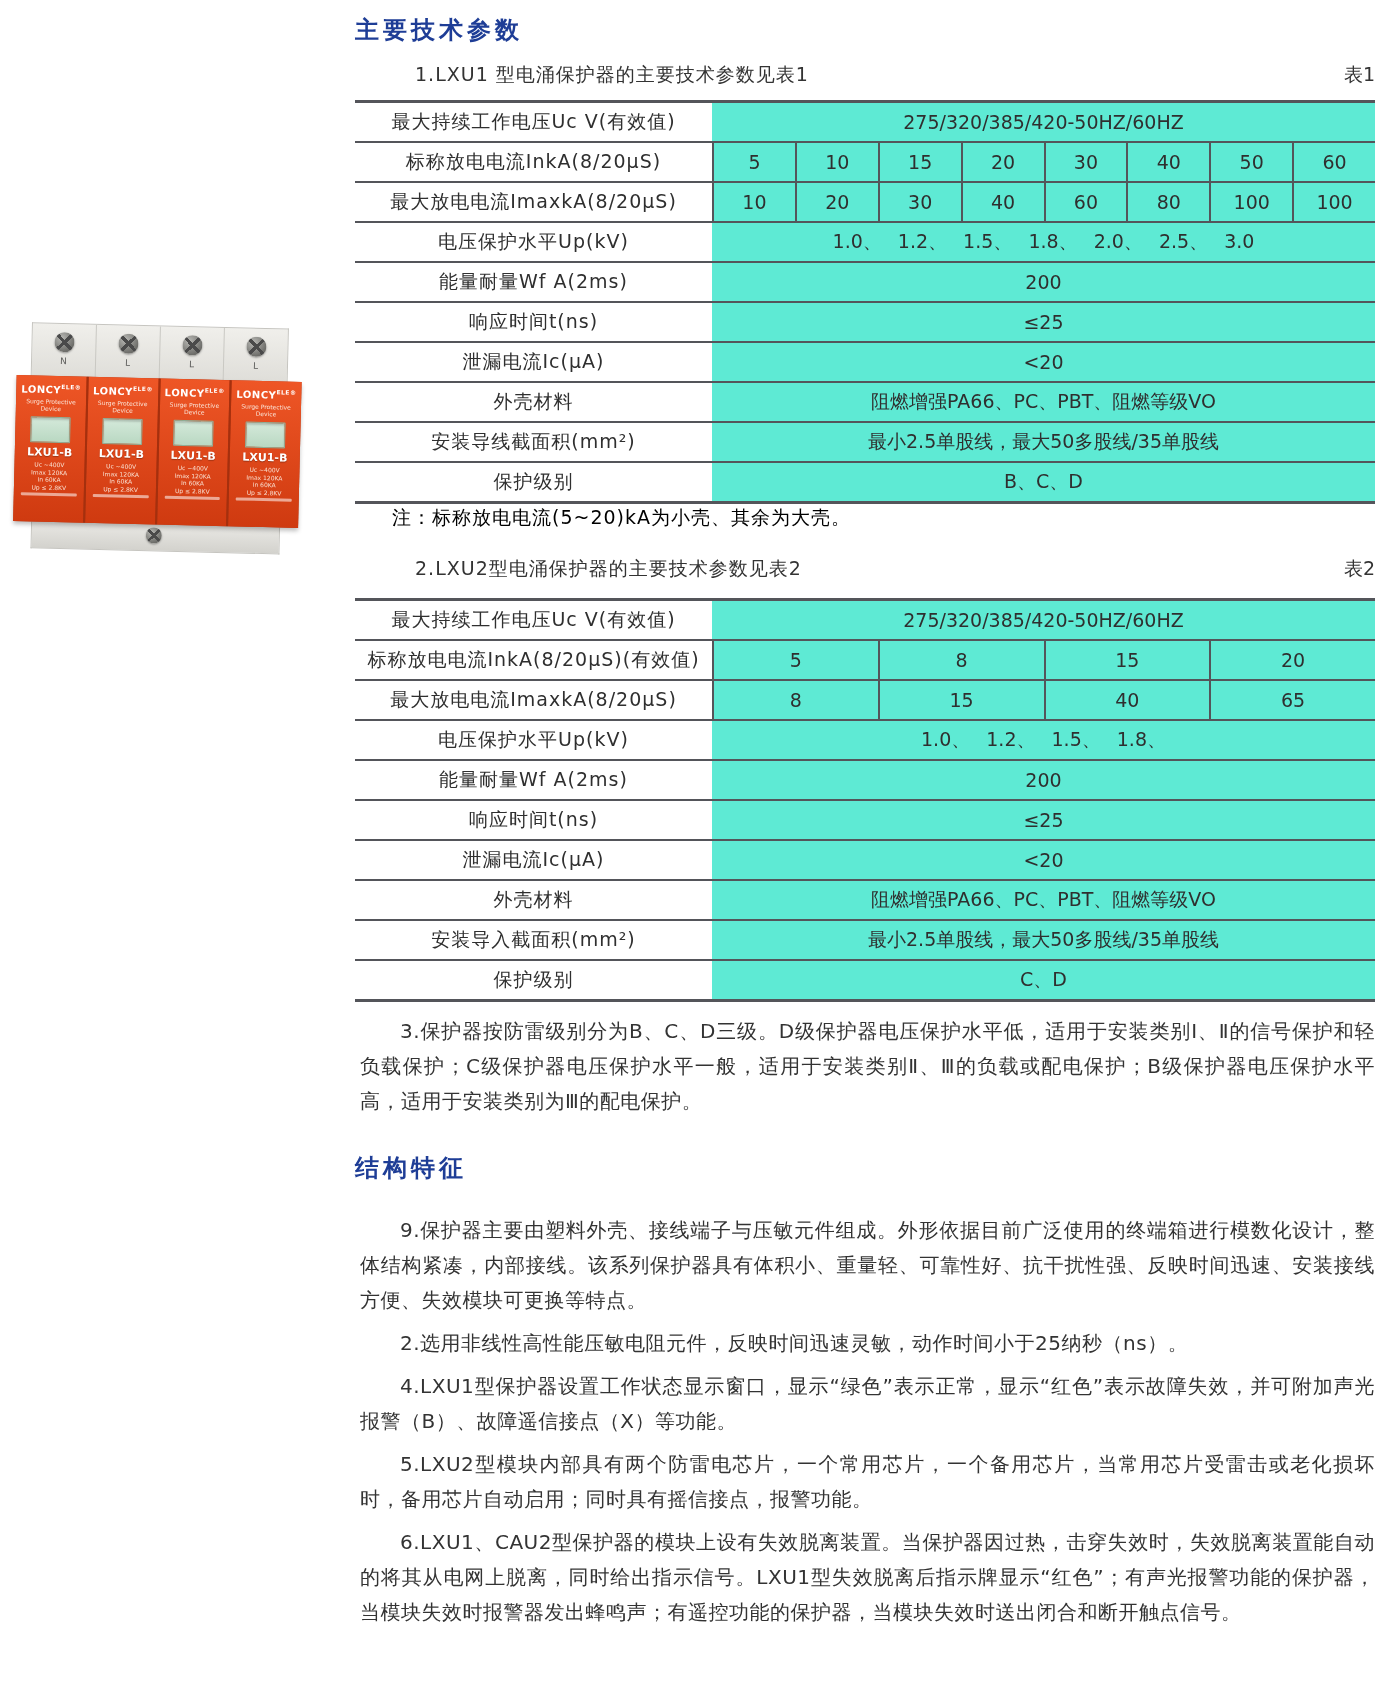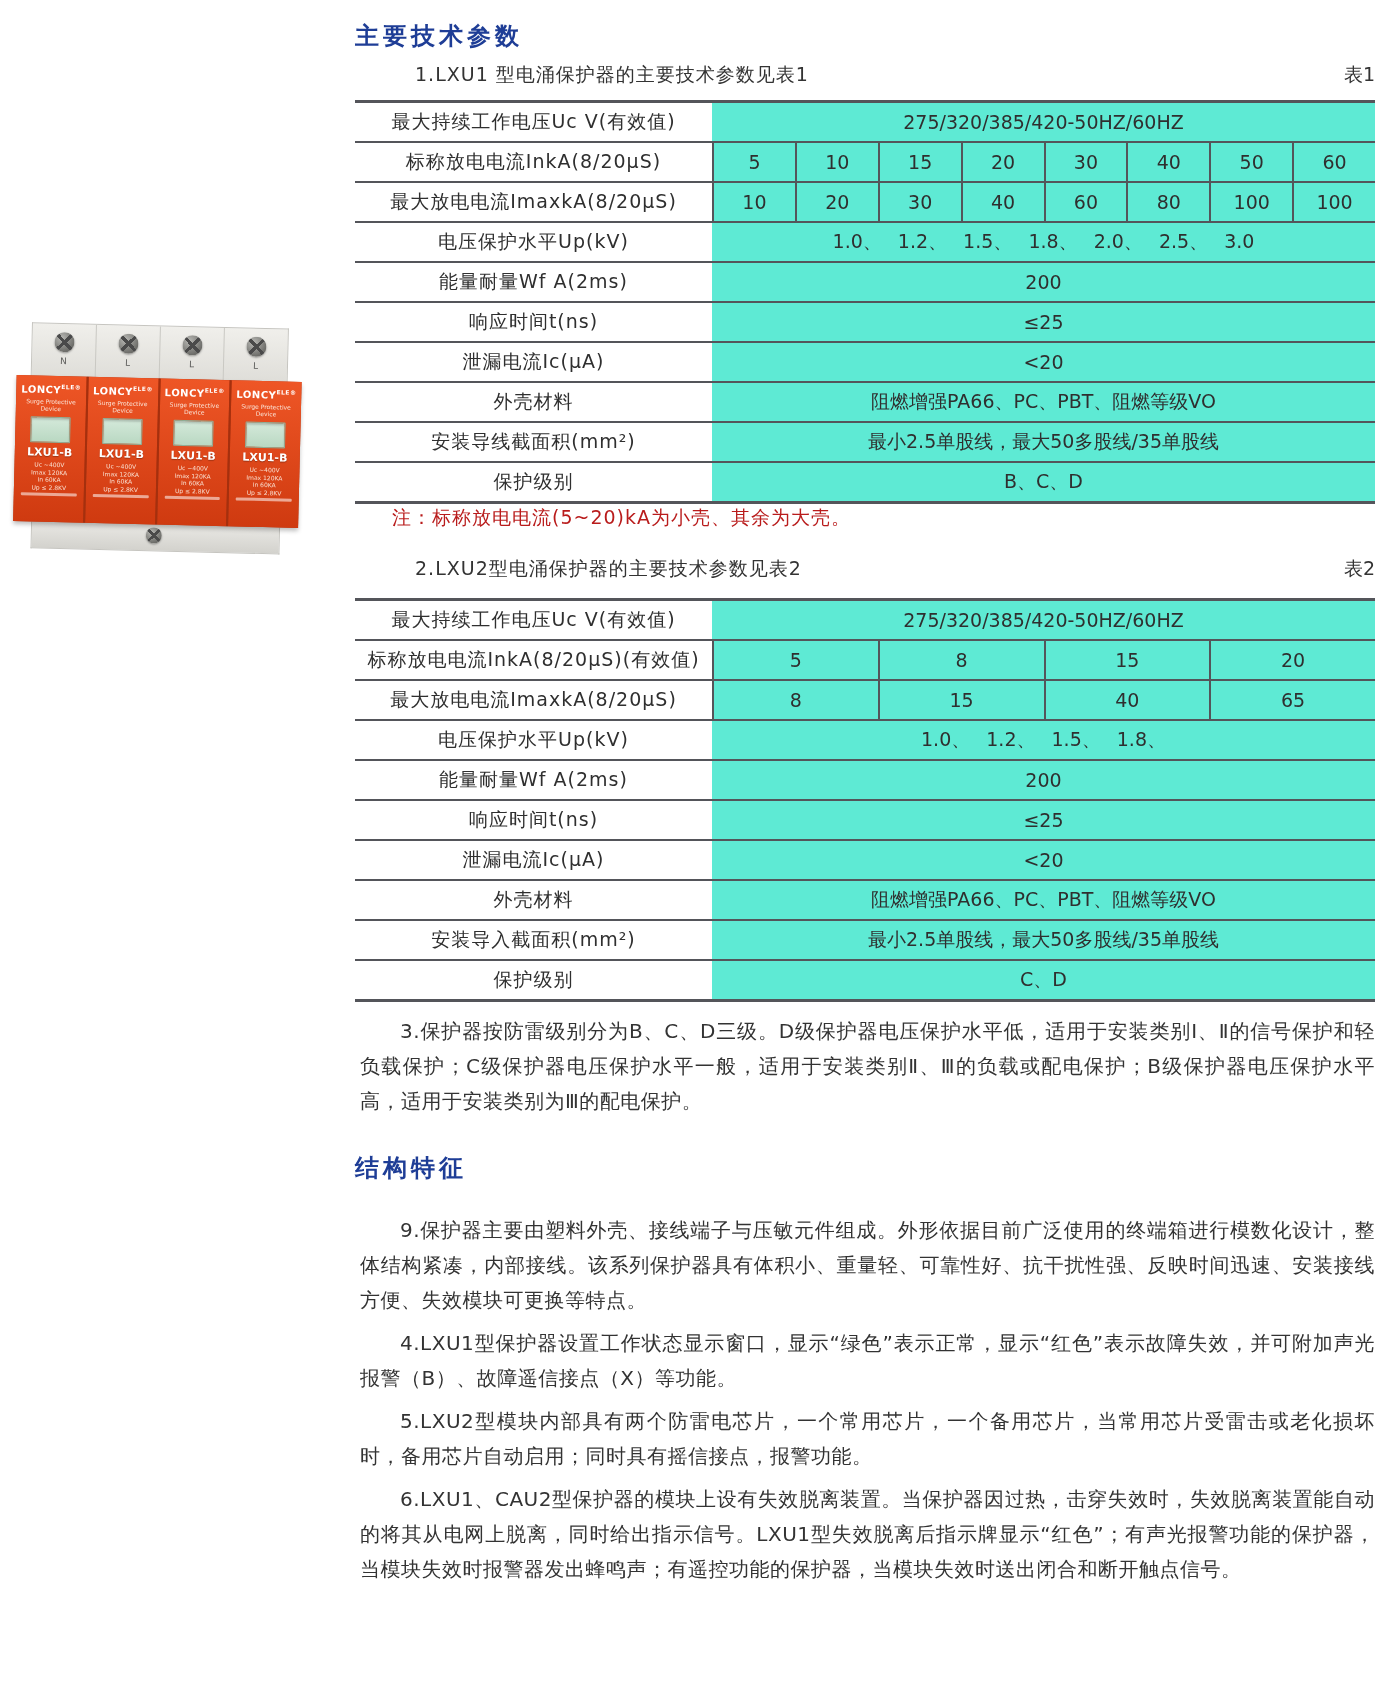--- a/index.html
+++ b/index.html
@@ -6,21 +6,21 @@
   body{
     width:1400px;height:1696px;position:relative;overflow:hidden;
     font-family:"DejaVu Sans","Liberation Sans",sans-serif;
     color:#333;
   }
   
   .h-blue{
     position:absolute;left:355px;
     font-size:24px;font-weight:bold;color:#1e3d96;letter-spacing:4px;
   }
-  #h-params{top:20px;}
+  #h-params{top:14px;}
   #h-structure{top:1152px;}
   .caption-row{
     position:absolute;left:355px;width:1020px;
     display:flex;justify-content:space-between;align-items:flex-start;
     font-size:19px;color:#333;
   }
   #caption1{top:62px;}
   #caption2{top:556px;}
   .caption-text{padding-left:60px;letter-spacing:1px;}
   .caption-label{font-size:19px;color:#333;}
@@ -44,21 +44,21 @@
     word-spacing:10px;
   }
   .t-value.t-single{align-items:center;justify-content:center;}
   .t-cell{
     flex:1;display:flex;align-items:center;justify-content:center;
     border-left:2px solid #54555a;
   }
   
   #note{
     position:absolute;left:392px;top:505px;
-    font-size:19px;color:#b91c1c;letter-spacing:1px;
+    font-size:19px;color:#000000;letter-spacing:1px;
   }
   .bodyblock{
     position:absolute;left:360px;width:1015px;
     font-size:20px;line-height:35px;color:#333;
     text-align:justify;letter-spacing:0.5px;
   }
   #p-levels{top:1006px;}
   #features{top:1205px;}
   .para{text-indent:2em;margin:8px 0 8px 0;}
   
@@ -245,20 +245,21 @@
       <div class="t-value t-single">C、D</div>
     </div>
   </div>
 
 <div class="bodyblock" id="p-levels">
   <p class="para">3.保护器按防雷级别分为B、C、D三级。D级保护器电压保护水平低，适用于安装类别Ⅰ、Ⅱ的信号保护和轻负载保护；C级保护器电压保护水平一般，适用于安装类别Ⅱ、Ⅲ的负载或配电保护；B级保护器电压保护水平高，适用于安装类别为Ⅲ的配电保护。</p>
 </div>
 
 <div class="bodyblock" id="features">
     <p class="para">9.保护器主要由塑料外壳、接线端子与压敏元件组成。外形依据目前广泛使用的终端箱进行模数化设计，整体结构紧凑，内部接线。该系列保护器具有体积小、重量轻、可靠性好、抗干扰性强、反映时间迅速、安装接线方便、失效模块可更换等特点。</p>
+    <p class="para">2.选用非线性高性能压敏电阻元件，反映时间迅速灵敏，动作时间小于25纳秒（ns）。</p>
     <p class="para">4.LXU1型保护器设置工作状态显示窗口，显示“绿色”表示正常，显示“红色”表示故障失效，并可附加声光报警（B）、故障遥信接点（X）等功能。</p>
     <p class="para">5.LXU2型模块内部具有两个防雷电芯片，一个常用芯片，一个备用芯片，当常用芯片受雷击或老化损坏时，备用芯片自动启用；同时具有摇信接点，报警功能。</p>
     <p class="para">6.LXU1、CAU2型保护器的模块上设有失效脱离装置。当保护器因过热，击穿失效时，失效脱离装置能自动的将其从电网上脱离，同时给出指示信号。LXU1型失效脱离后指示牌显示“红色”；有声光报警功能的保护器，当模块失效时报警器发出蜂鸣声；有遥控功能的保护器，当模块失效时送出闭合和断开触点信号。</p>
   </div>
 
 <div class="product">
   <div class="base-top">
       <div class="terminal">
         <div class="screw"></div>
         <div class="t-letter">N</div>

